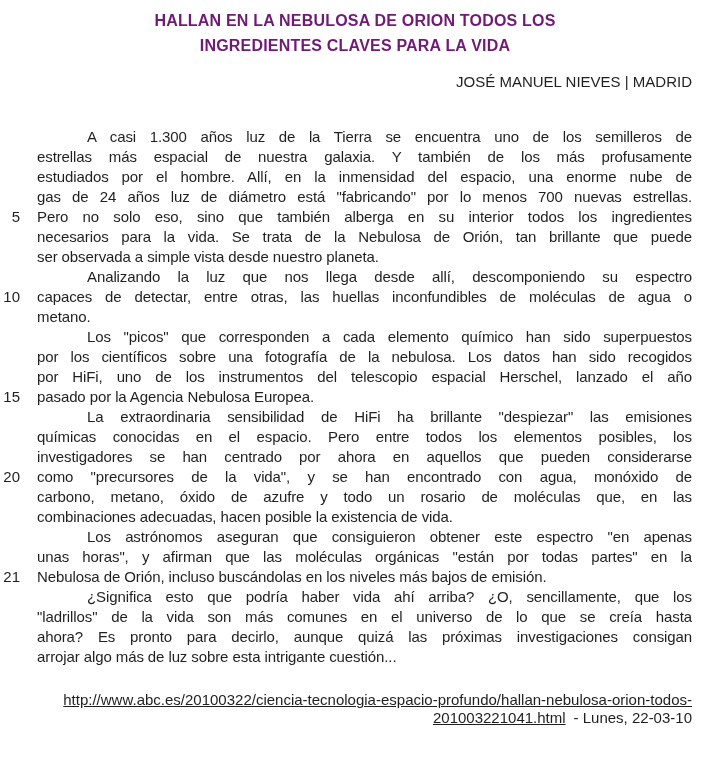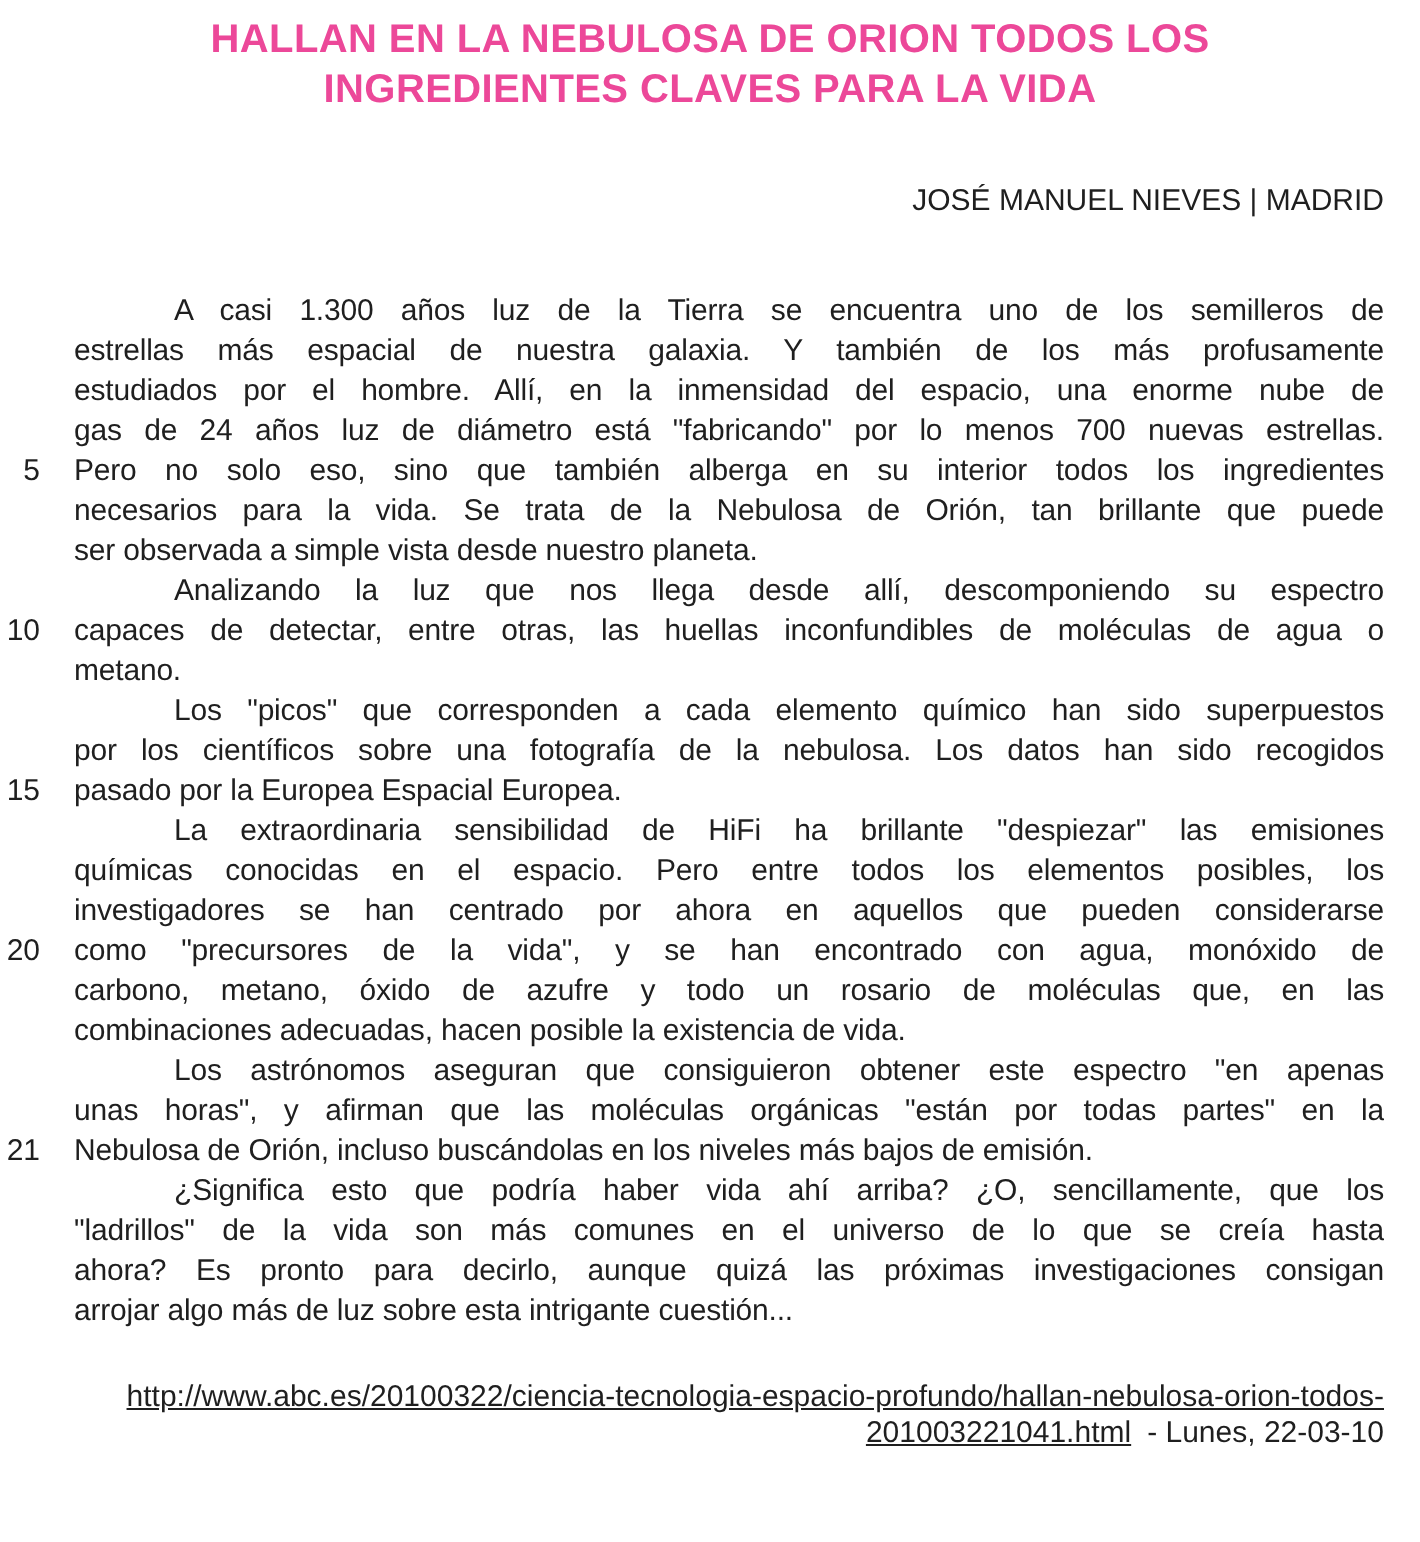--- a/index.html
+++ b/index.html
@@ -15,33 +15,33 @@
     color: #1f1f1f;
   }
   .page {
     width: 710px;
     height: 771px;
     padding-top: 8px;
     box-sizing: border-box;
   }
   h1.article-title {
     margin: 0;
-    font-size: 20px;
+    font-size: 16px;
     line-height: 25px;
     font-weight: bold;
     text-align: center;
-    color: #ec4899;
+    color: #701a75;
     letter-spacing: 0.2px;
   }
   h1.article-title .tl { display: block; }
   .content {
     padding-right: 18px;
   }
   .byline {
-    margin-top: 33px;
+    margin-top: 14px;
     text-align: right;
     font-size: 15px;
     line-height: 19px;
     color: #1f1f1f;
   }
   .body-lines {
     margin-top: 36px;
   }
   .line-row {
     display: flex;
@@ -142,22 +142,26 @@
         </div>
         <div class="line-row">
           <span class="gutter"></span>
           <span class="line-text pfirst">Los "picos" que corresponden a cada elemento químico han sido superpuestos</span>
         </div>
         <div class="line-row">
           <span class="gutter"></span>
           <span class="line-text">por los científicos sobre una fotografía de la nebulosa. Los datos han sido recogidos</span>
         </div>
         <div class="line-row">
+          <span class="gutter"></span>
+          <span class="line-text">por HiFi, uno de los instrumentos del telescopio espacial Herschel, lanzado el año</span>
+        </div>
+        <div class="line-row">
           <span class="gutter">15</span>
-          <span class="line-text plast">pasado por la Europea Espacial Europea.</span>
+          <span class="line-text plast">pasado por la Agencia Nebulosa Europea.</span>
         </div>
         <div class="line-row">
           <span class="gutter"></span>
           <span class="line-text pfirst">La extraordinaria sensibilidad de HiFi ha brillante "despiezar" las emisiones</span>
         </div>
         <div class="line-row">
           <span class="gutter"></span>
           <span class="line-text">químicas conocidas en el espacio. Pero entre todos los elementos posibles, los</span>
         </div>
         <div class="line-row">

